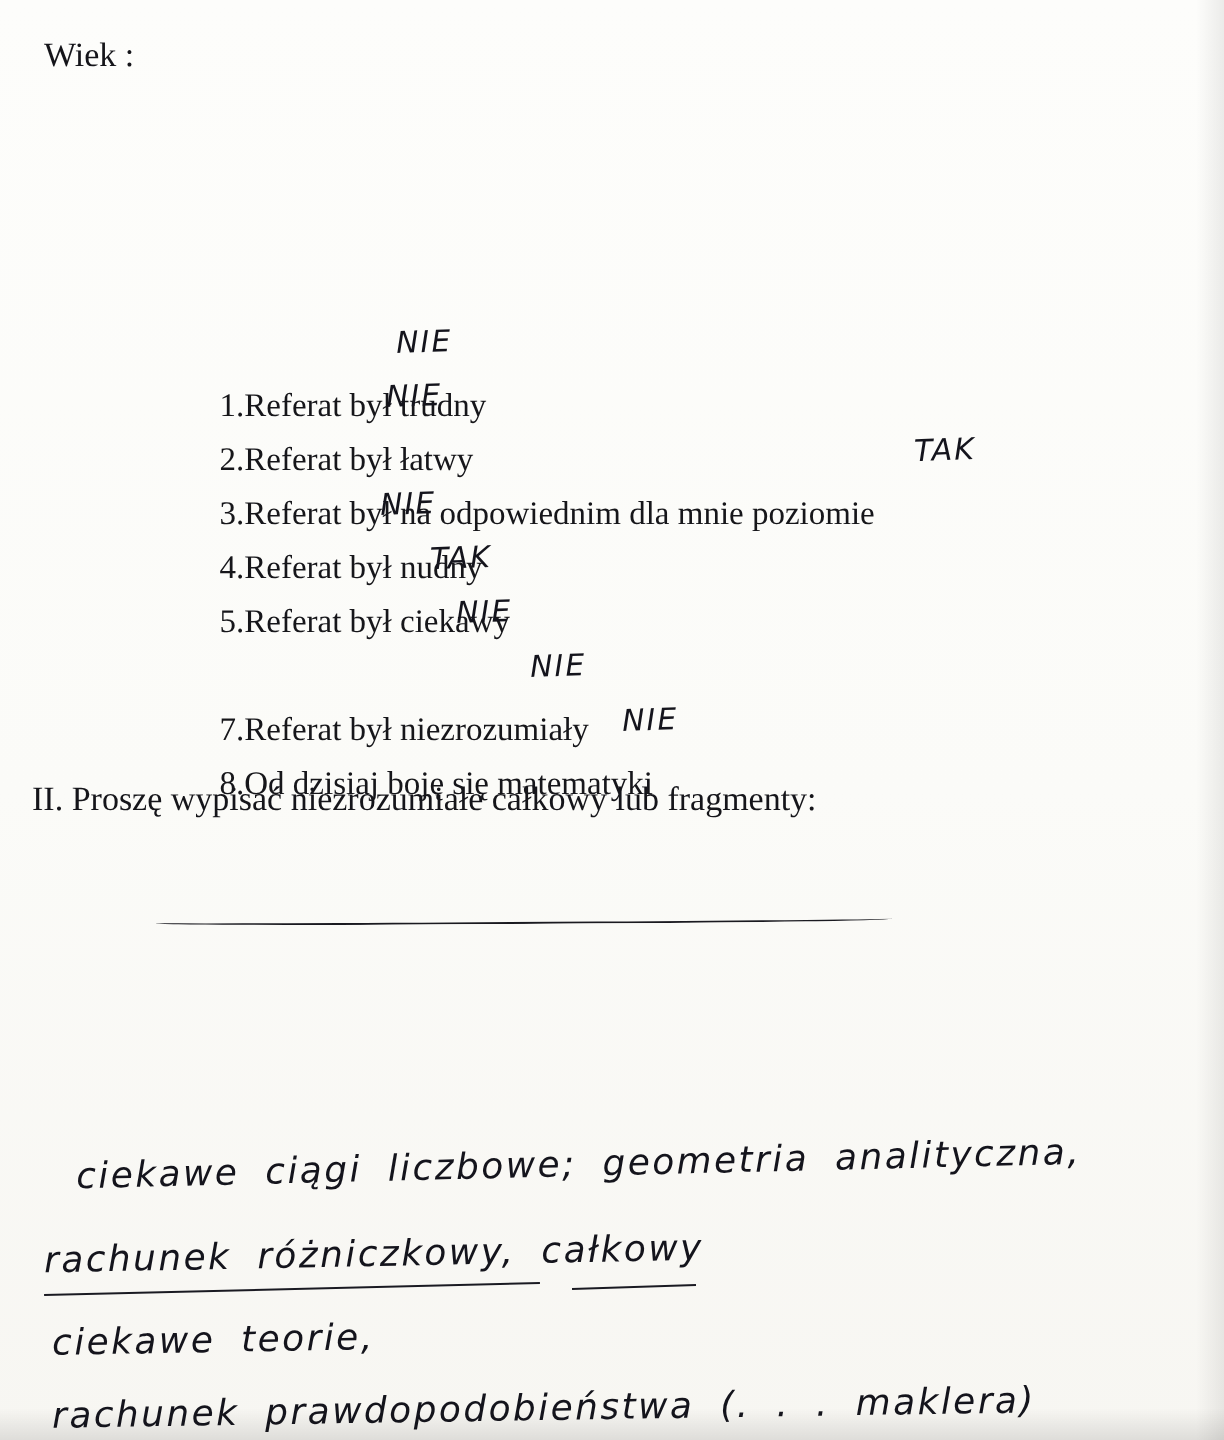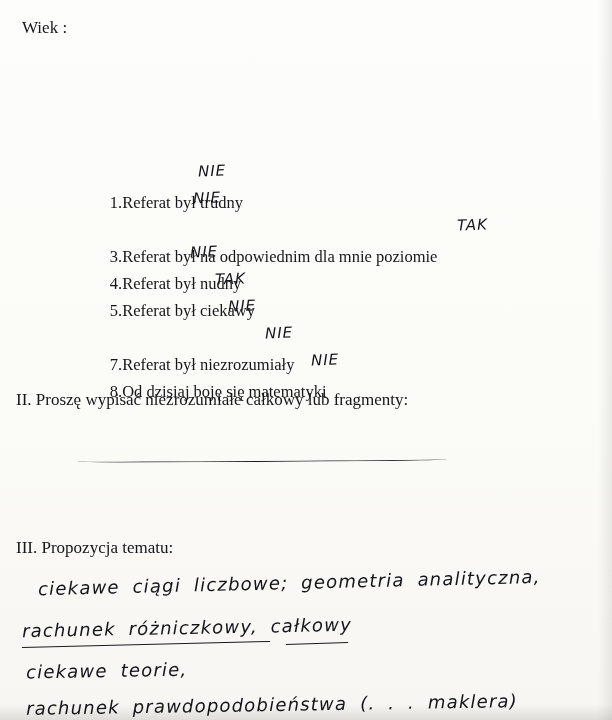--- a/index.html
+++ b/index.html
@@ -176,20 +176,21 @@
 
   <div class="printed" id="wiek">Wiek :</div>
 
 
   <div class="qlist">
     <div class="qrow">
       <span class="qtext">1.Referat był trudny</span>
       <span class="ans" style="left: 113px;">NIE</span>
     </div>
     <div class="qrow">
+      <span class="qtext">2.Referat był łatwy</span>
       <span class="ans" style="left: 108px;">NIE</span>
     </div>
     <div class="qrow">
       <span class="qtext">3.Referat był na odpowiednim dla mnie poziomie</span>
       <span class="ans" style="left: 372px;">TAK</span>
     </div>
     <div class="qrow">
       <span class="qtext">4.Referat był nudny</span>
       <span class="ans" style="left: 105px;">NIE</span>
     </div>
@@ -207,21 +208,20 @@
     <div class="qrow">
       <span class="qtext">8.Od dzisiaj boję się matematyki</span>
       <span class="ans" style="left: 226px;">NIE</span>
     </div>
   </div>
 
   <div class="printed" id="section-two">II. Proszę wypisać niezrozumiałe całkowy lub fragmenty:</div>
 
   <div id="answer-line-two"></div>
 
-  <div class="printed" id="section-three">III. Propozycja tematu:</div>
 
   <div class="prop-line" id="prop-l1">ciekawe ciągi liczbowe; geometria analityczna,</div>
   <div class="prop-line" id="prop-l2">rachunek różniczkowy, całkowy</div>
   <div id="prop-l2-underline"></div>
   <div id="prop-l2-underline2"></div>
   <div class="prop-line" id="prop-l3">ciekawe teorie,</div>
   <div class="prop-line" id="prop-l4">rachunek prawdopodobieństwa (. . . maklera)</div>
 
   <div class="edge-shadow-bottom"></div>
   <div class="edge-shadow-right"></div>

